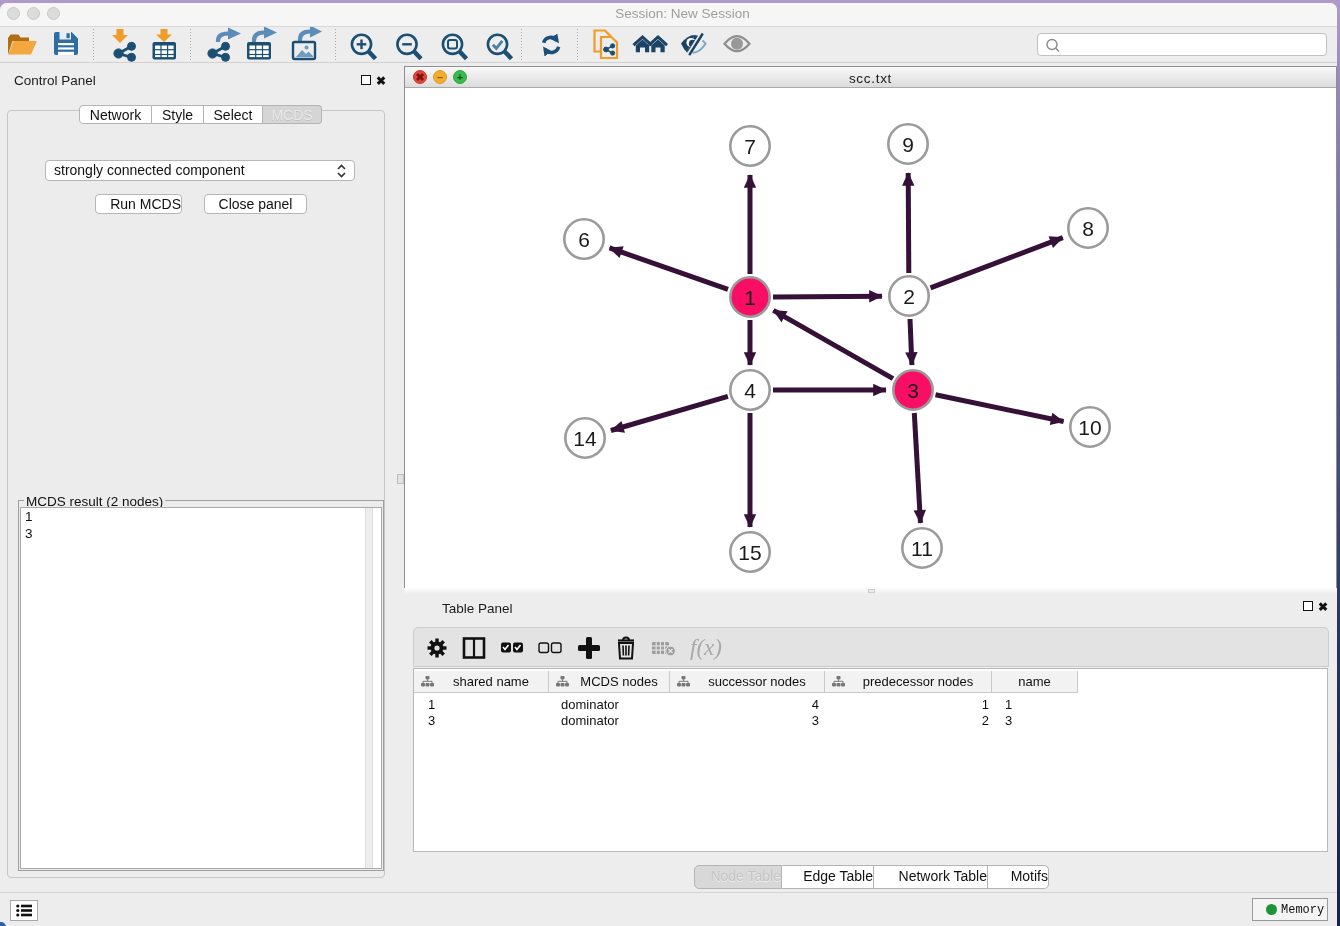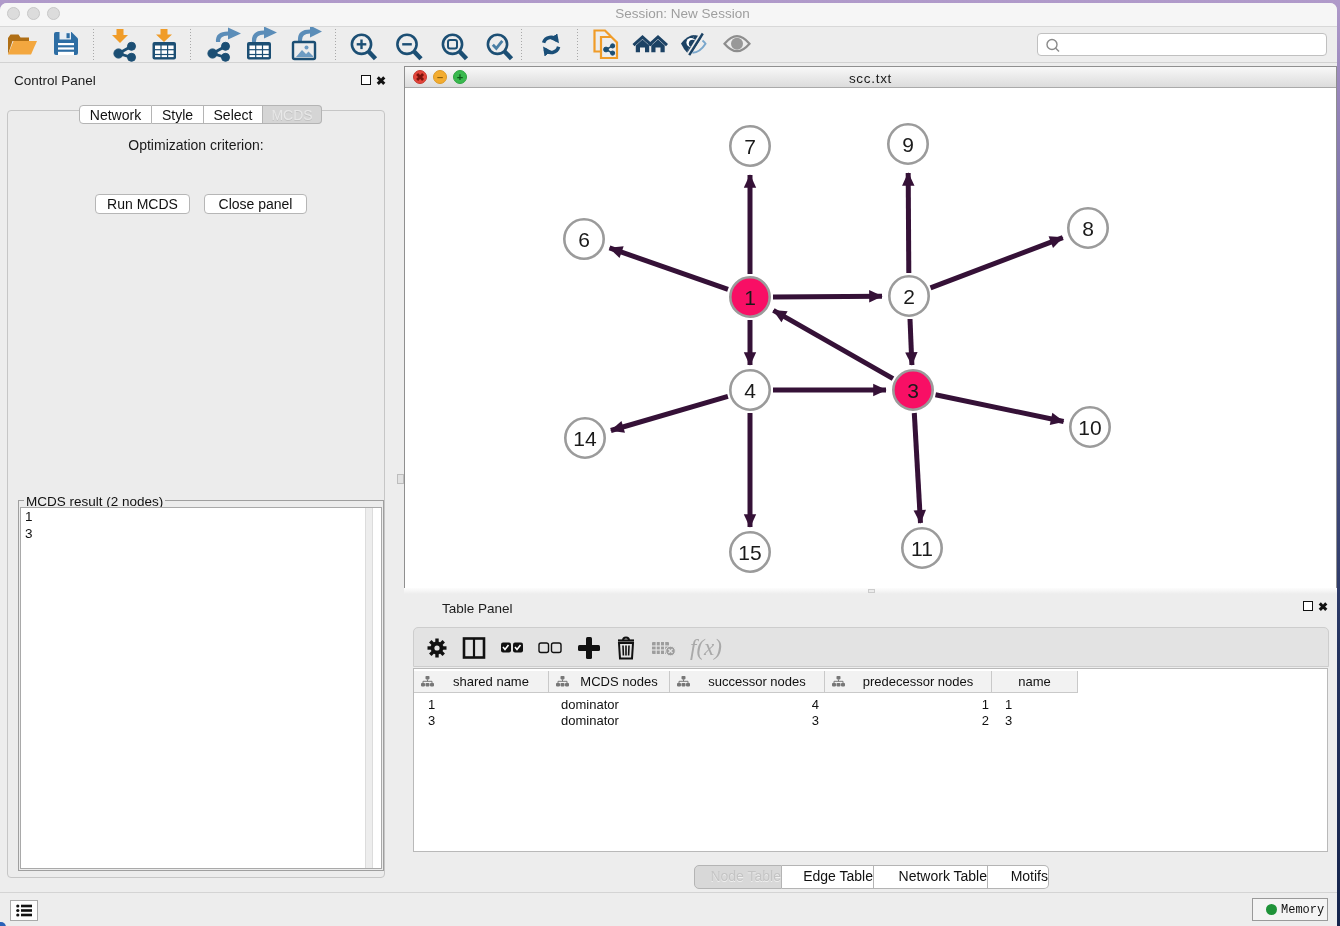--- a/index.html
+++ b/index.html
@@ -262,22 +262,27 @@
     <div class="paneltitle" style="position:absolute;left:14px;top:10px;">Control Panel</div>
     <div class="floatbtn" style="left:361px;top:12px;"></div>
     <div class="closebtn" style="left:376px;top:13px;">✖</div>
     <div class="tabs" style="left:79px;top:34px;">
       <div class="tab first" style="width:73px;">Network</div>
       <div class="tab" style="width:52px;">Style</div>
       <div class="tab" style="width:59px;">Select</div>
       <div class="tab last disabled" style="width:59px;">MCDS</div>
     </div>
     <div id="cbox">
-      <div id="optlabel">Optimization criterion:</div>
-      <div class="btn" style="left:87px;top:83px;width:95px;">Run MCDS</div>
+      <div id="dropdown">strongly connected component
+        <svg width="11" height="14" style="position:absolute;right:7px;top:3px" viewBox="0 0 11 14">
+          <polyline points="2,5 5.5,1.5 9,5" fill="none" stroke="#333" stroke-width="1.6"></polyline>
+          <polyline points="2,9 5.5,12.5 9,9" fill="none" stroke="#333" stroke-width="1.6"></polyline>
+        </svg>
+      </div>
+      <div class="btn" style="left:87px;top:83px;width:87px;text-align:right;">Run MCDS</div>
       <div class="btn" style="left:196px;top:83px;width:103px;">Close panel</div>
       <div id="fieldset">
         <div id="legend">MCDS result (2 nodes)</div>
         <div id="resultbox">
           <div style="position:absolute;left:4px;top:1px;">1</div>
           <div style="position:absolute;left:4px;top:18px;">3</div>
           <div id="resultscroll"></div>
         </div>
       </div>
     </div>

